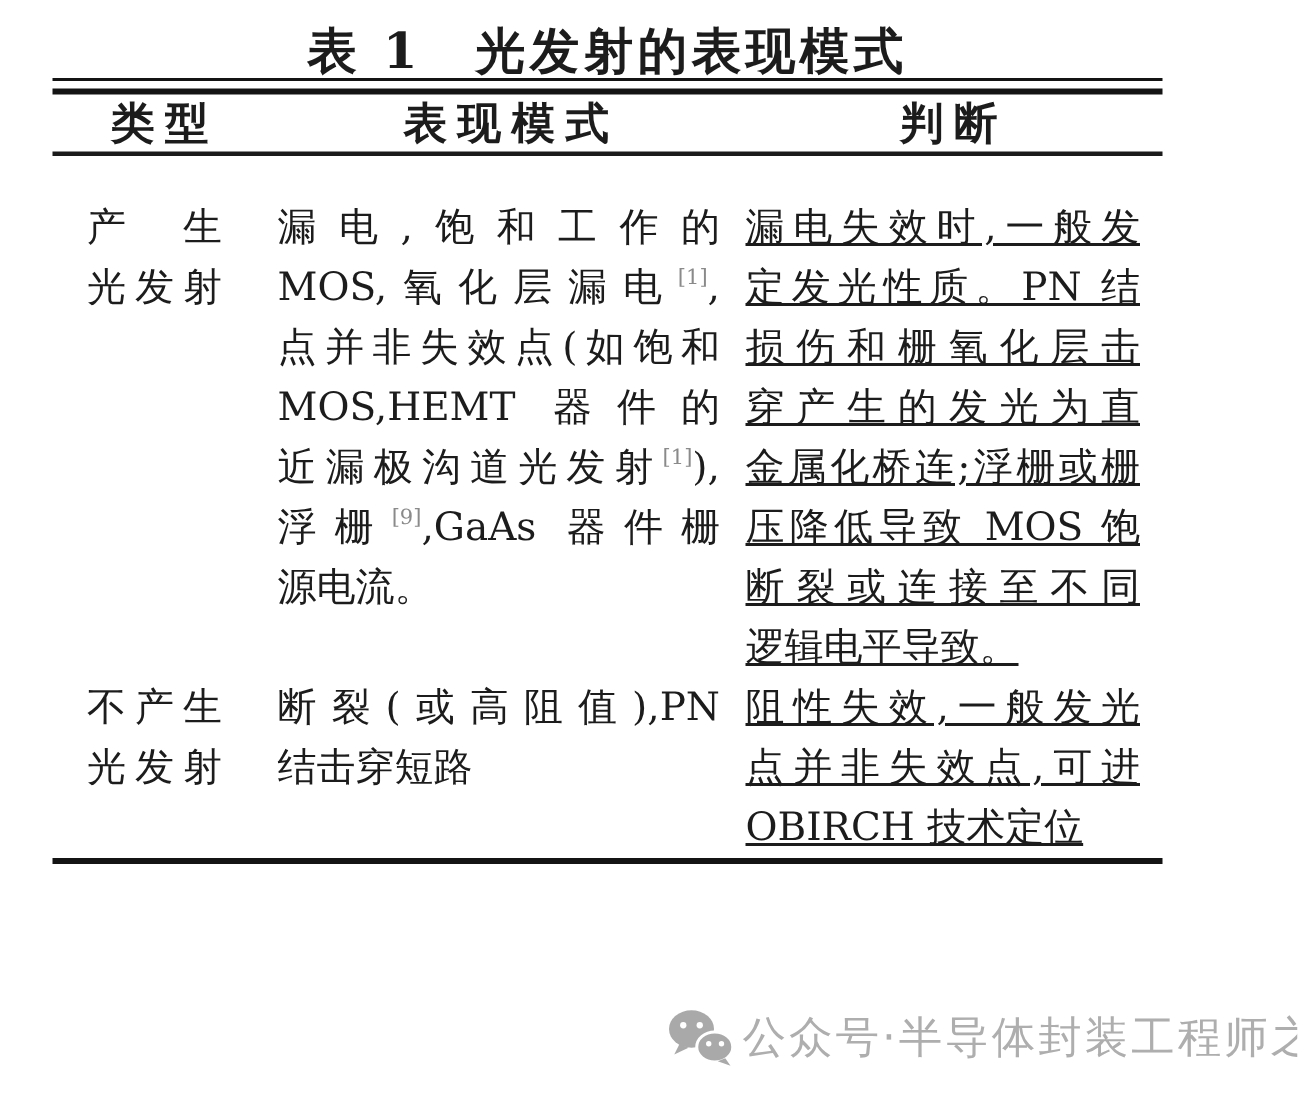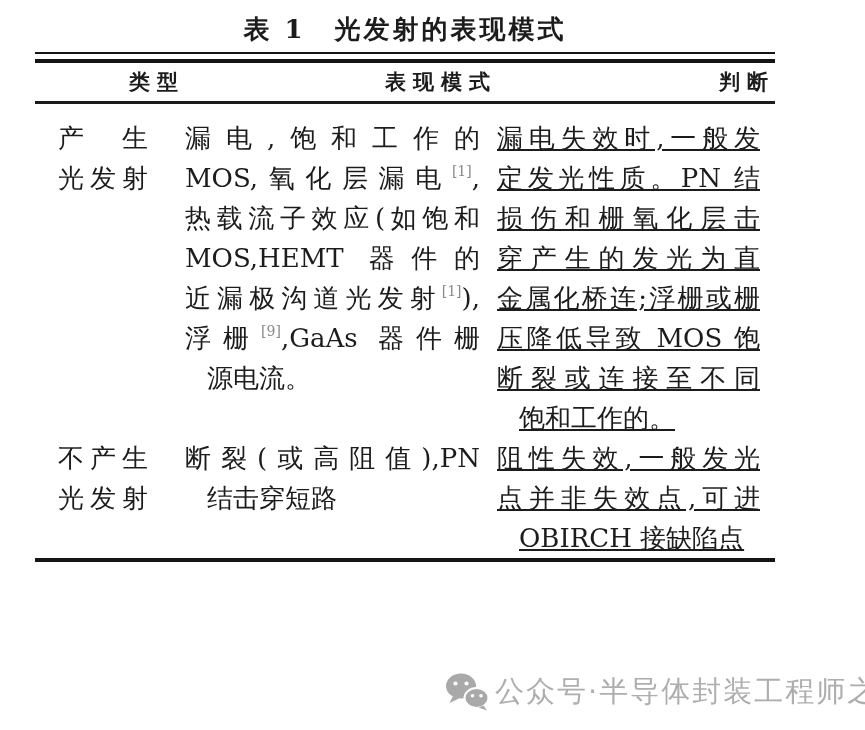--- a/index.html
+++ b/index.html
@@ -2,40 +2,40 @@
 <html><head>
 <meta charset="utf-8">
 <style>
   html,body{margin:0;padding:0;background:#ffffff;}
   .page{
     position:relative;width:865px;height:730px;background:#ffffff;overflow:hidden;
     font-family:"DejaVu Serif","Liberation Serif",serif;color:#1c1c1c;
   }
   .title{
     padding-top:12px;height:40px;width:740px;margin-left:35px;
-    text-align:center;font-size:26px;font-weight:700;letter-spacing:3px;
+    text-align:center;font-size:33px;font-weight:700;letter-spacing:3px;
   }
   .tablewrap{position:relative;z-index:1;margin-left:35px;width:740px;}
   .rule-top{height:5px;border-top:2px solid #141414;border-bottom:4px solid #141414;}
   .rule-mid{border-top:3px solid #1b1b1b;}
   .rule-bottom{border-top:4px solid #141414;}
   .thead{display:grid;grid-template-columns:150px 312px 278px;height:38px;align-items:center;}
-  .th{font-size:21px;font-weight:600;text-align:right;letter-spacing:7px;}
+  .th{font-size:29px;font-weight:600;text-align:center;letter-spacing:7px;}
   .tbody{}
-  .trow{display:grid;grid-template-columns:150px 312px 278px;padding-top:14px;}
+  .trow{display:grid;grid-template-columns:150px 312px 278px;padding-top:28px;}
   .trow:nth-child(2){padding-top:0;}
   .cell{font-size:26px;}
   .cell.c1{padding-left:23px;padding-right:37px;}
   .cell.c2{padding-right:17px;}
   .cell.c3{padding-right:15px;text-decoration:underline;}
   .ln{
     line-height:40px;white-space:nowrap;
     text-align:justify;text-align-last:justify;
   }
-  .ln.end{text-align-last:left;margin-left:22px;}
+  .ln.end{text-align-last:left;}
   sup{
     font-size:14px;color:#8a8a8a;letter-spacing:0;
     vertical-align:11px;line-height:0;
   }
   .watermark{
     position:absolute;left:444px;top:672px;z-index:0;
     display:flex;align-items:center;gap:5px;white-space:nowrap;
     font-family:"DejaVu Sans","Liberation Sans",sans-serif;
     font-size:29px;letter-spacing:2px;color:#aeaeae;
   }
@@ -75,50 +75,50 @@
 
     <div class="tbody">
         <div class="trow">
           <div class="cell c1">
             <div class="ln">产生</div>
             <div class="ln">光发射</div>
           </div>
           <div class="cell c2">
             <div class="ln">漏电,饱和工作的</div>
             <div class="ln">MOS,氧化层漏电<sup>[1]</sup>,</div>
-            <div class="ln">热载流子效应(如饱和</div>
+            <div class="ln">点并非失效点(如饱和</div>
             <div class="ln">MOS,HEMT 器件的</div>
             <div class="ln">近漏极沟道光发射<sup>[1]</sup>),</div>
             <div class="ln">浮栅<sup>[9]</sup>,GaAs 器件栅</div>
             <div class="ln end">源电流。</div>
           </div>
           <div class="cell c3">
             <div class="ln">漏电失效时,一般发</div>
             <div class="ln">定发光性质。PN 结</div>
             <div class="ln">损伤和栅氧化层击</div>
             <div class="ln">穿产生的发光为直</div>
             <div class="ln">金属化桥连;浮栅或栅</div>
             <div class="ln">压降低导致 MOS 饱</div>
             <div class="ln">断裂或连接至不同</div>
-            <div class="ln end">饱和工作的。</div>
+            <div class="ln end">逻辑电平导致。</div>
           </div>
         </div>
         <div class="trow">
           <div class="cell c1">
             <div class="ln">不产生</div>
             <div class="ln">光发射</div>
           </div>
           <div class="cell c2">
             <div class="ln">断裂(或高阻值),PN</div>
             <div class="ln end">结击穿短路</div>
           </div>
           <div class="cell c3">
             <div class="ln">阻性失效,一般发光</div>
             <div class="ln">点并非失效点,可进</div>
-            <div class="ln end">OBIRCH 接缺陷点</div>
+            <div class="ln end">OBIRCH 技术定位</div>
           </div>
         </div>
       </div>
 
     <div class="rule-bottom"></div>
   </div>
 
 </div>
 
 </body></html>

